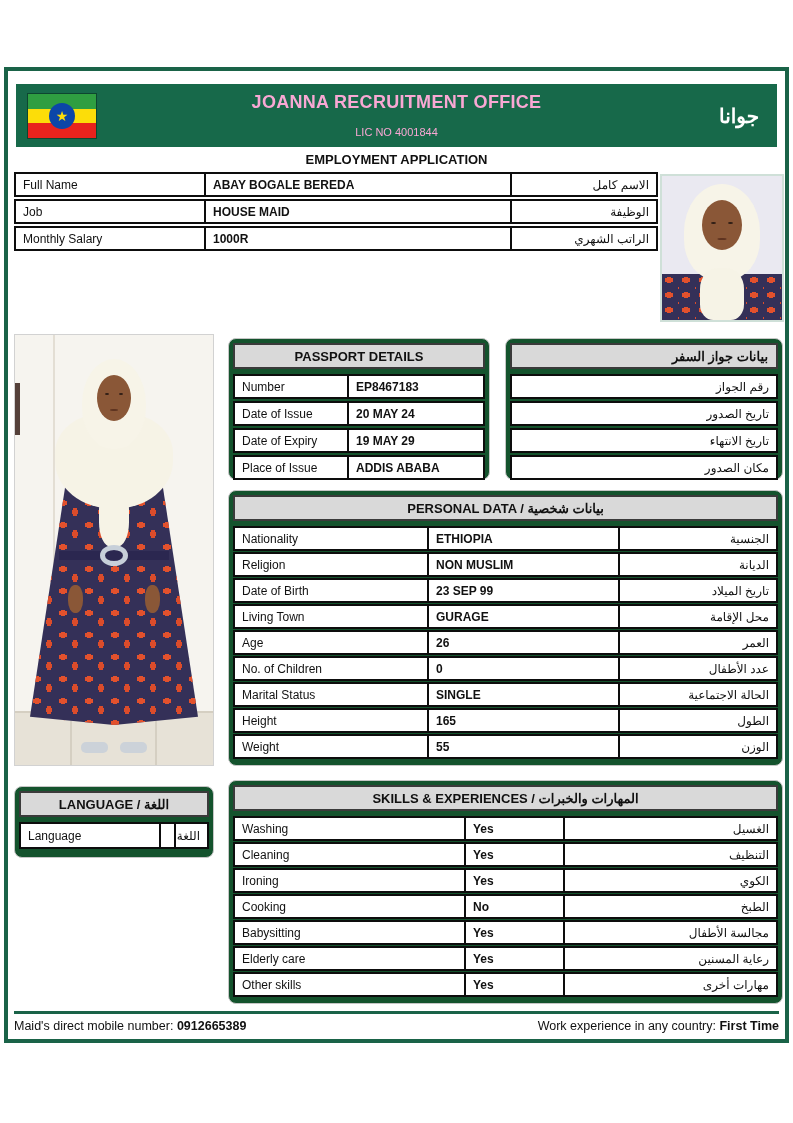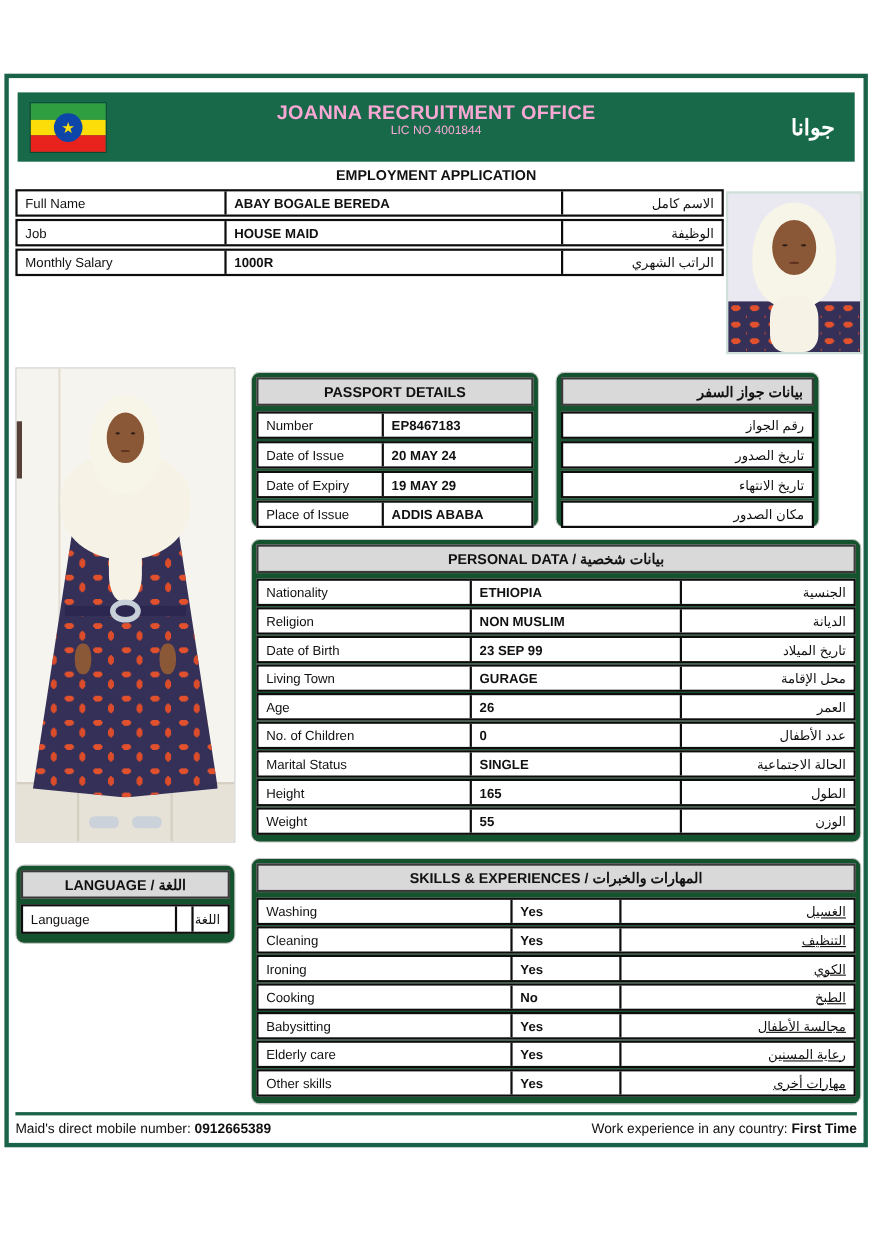--- a/index.html
+++ b/index.html
@@ -11,21 +11,21 @@
   
   .banner{position:absolute;left:16px;top:84px;width:761px;height:63px;background:#17694a;}
   .flag{position:absolute;left:12px;top:10px;width:68px;height:44px;box-shadow:0 0 0 1px #0d4630;}
   .flag .stripe{width:100%;height:33.33%;}
   .s-green{background:#2f9e41;} .s-yellow{background:#fcdd09;} .s-red{background:#e8231d;}
   .flag .emblem{position:absolute;left:50%;top:50%;transform:translate(-50%,-50%);
     width:26px;height:26px;border-radius:50%;background:#0c46a8;display:flex;
     align-items:center;justify-content:center;color:#fcdd09;font-size:14px;line-height:1;}
   .banner-center{position:absolute;left:0;right:0;top:8px;text-align:center;color:#f9a8d4;}
   .org-name{font-size:18px;font-weight:bold;letter-spacing:.3px;}
-  .lic-no{font-size:11px;margin-top:0;}
+  .lic-no{font-size:11px;margin-top:13px;}
   .banner-ar{position:absolute;right:18px;top:50%;transform:translateY(-50%);
     color:#fff;font-size:20px;font-weight:bold;direction:rtl;}
 
   
   .form-title{position:absolute;left:0;right:0;top:152px;text-align:center;
     font-size:13px;font-weight:bold;}
 
   
   .t-row{display:flex;align-items:center;border:2px solid #0d0d0d;background:#fff;
          box-sizing:border-box;height:25px;margin-bottom:2px;}
@@ -45,39 +45,39 @@
   
   .container{position:absolute;border:1px solid #c6c6c6;border-radius:8px;
              background:#14532d;padding:4px;box-sizing:border-box;}
   .sec-header{border:2px solid #3a3a3a;background:#d9d9d9;font-weight:bold;font-size:13px;
               text-align:center;height:26px;line-height:23px;box-sizing:border-box;margin-bottom:5px;}
   .sec-header.ar{text-align:right;direction:rtl;padding-right:8px;}
 
   .pass-en{left:228px;top:338px;width:262px;height:142px;}
   .pass-en .label{width:112px;}
   .pass-en .value{flex:1;}
-  .pass-ar{left:505px;top:338px;width:240px;height:142px;}
+  .pass-ar{left:505px;top:338px;width:278px;height:142px;}
   .pass-ar .arabic{flex:1;}
 
   .personal{left:228px;top:490px;width:555px;height:276px;}
   .personal .label{width:192px;}
   .personal .value{width:191px;}
   .personal .arabic{flex:1;}
   .personal .t-row{height:25px;margin-bottom:1px;}
 
   .language{left:14px;top:786px;width:200px;height:72px;}
   .language .label{flex:1;}
   .language .spacer{width:15px;padding:0;}
   .language .arabic{width:33px;}
   .language .t-row{height:27px;}
 
   .skills{left:228px;top:780px;width:555px;height:224px;}
   .skills .label{width:229px;}
   .skills .value{width:99px;}
-  .skills .arabic{flex:1;text-decoration:underline;}
+  .skills .arabic{flex:1;}
   .skills .t-row{height:25px;margin-bottom:1px;}
 
   
   .photo-small{position:absolute;left:660px;top:174px;width:120px;height:144px;
     border:2px solid #cfe0d8;background:#eae9f1;overflow:hidden;}
   .photo-large{position:absolute;left:14px;top:334px;width:198px;height:430px;
     border:1px solid #d2d2d2;background:#f6f4ef;overflow:hidden;}
   .abs{position:absolute;}
   .pattern{background-color:#343058;
     background-image:radial-gradient(ellipse 6px 4px at 7px 6px,#e2512d 70%,transparent 72%),

